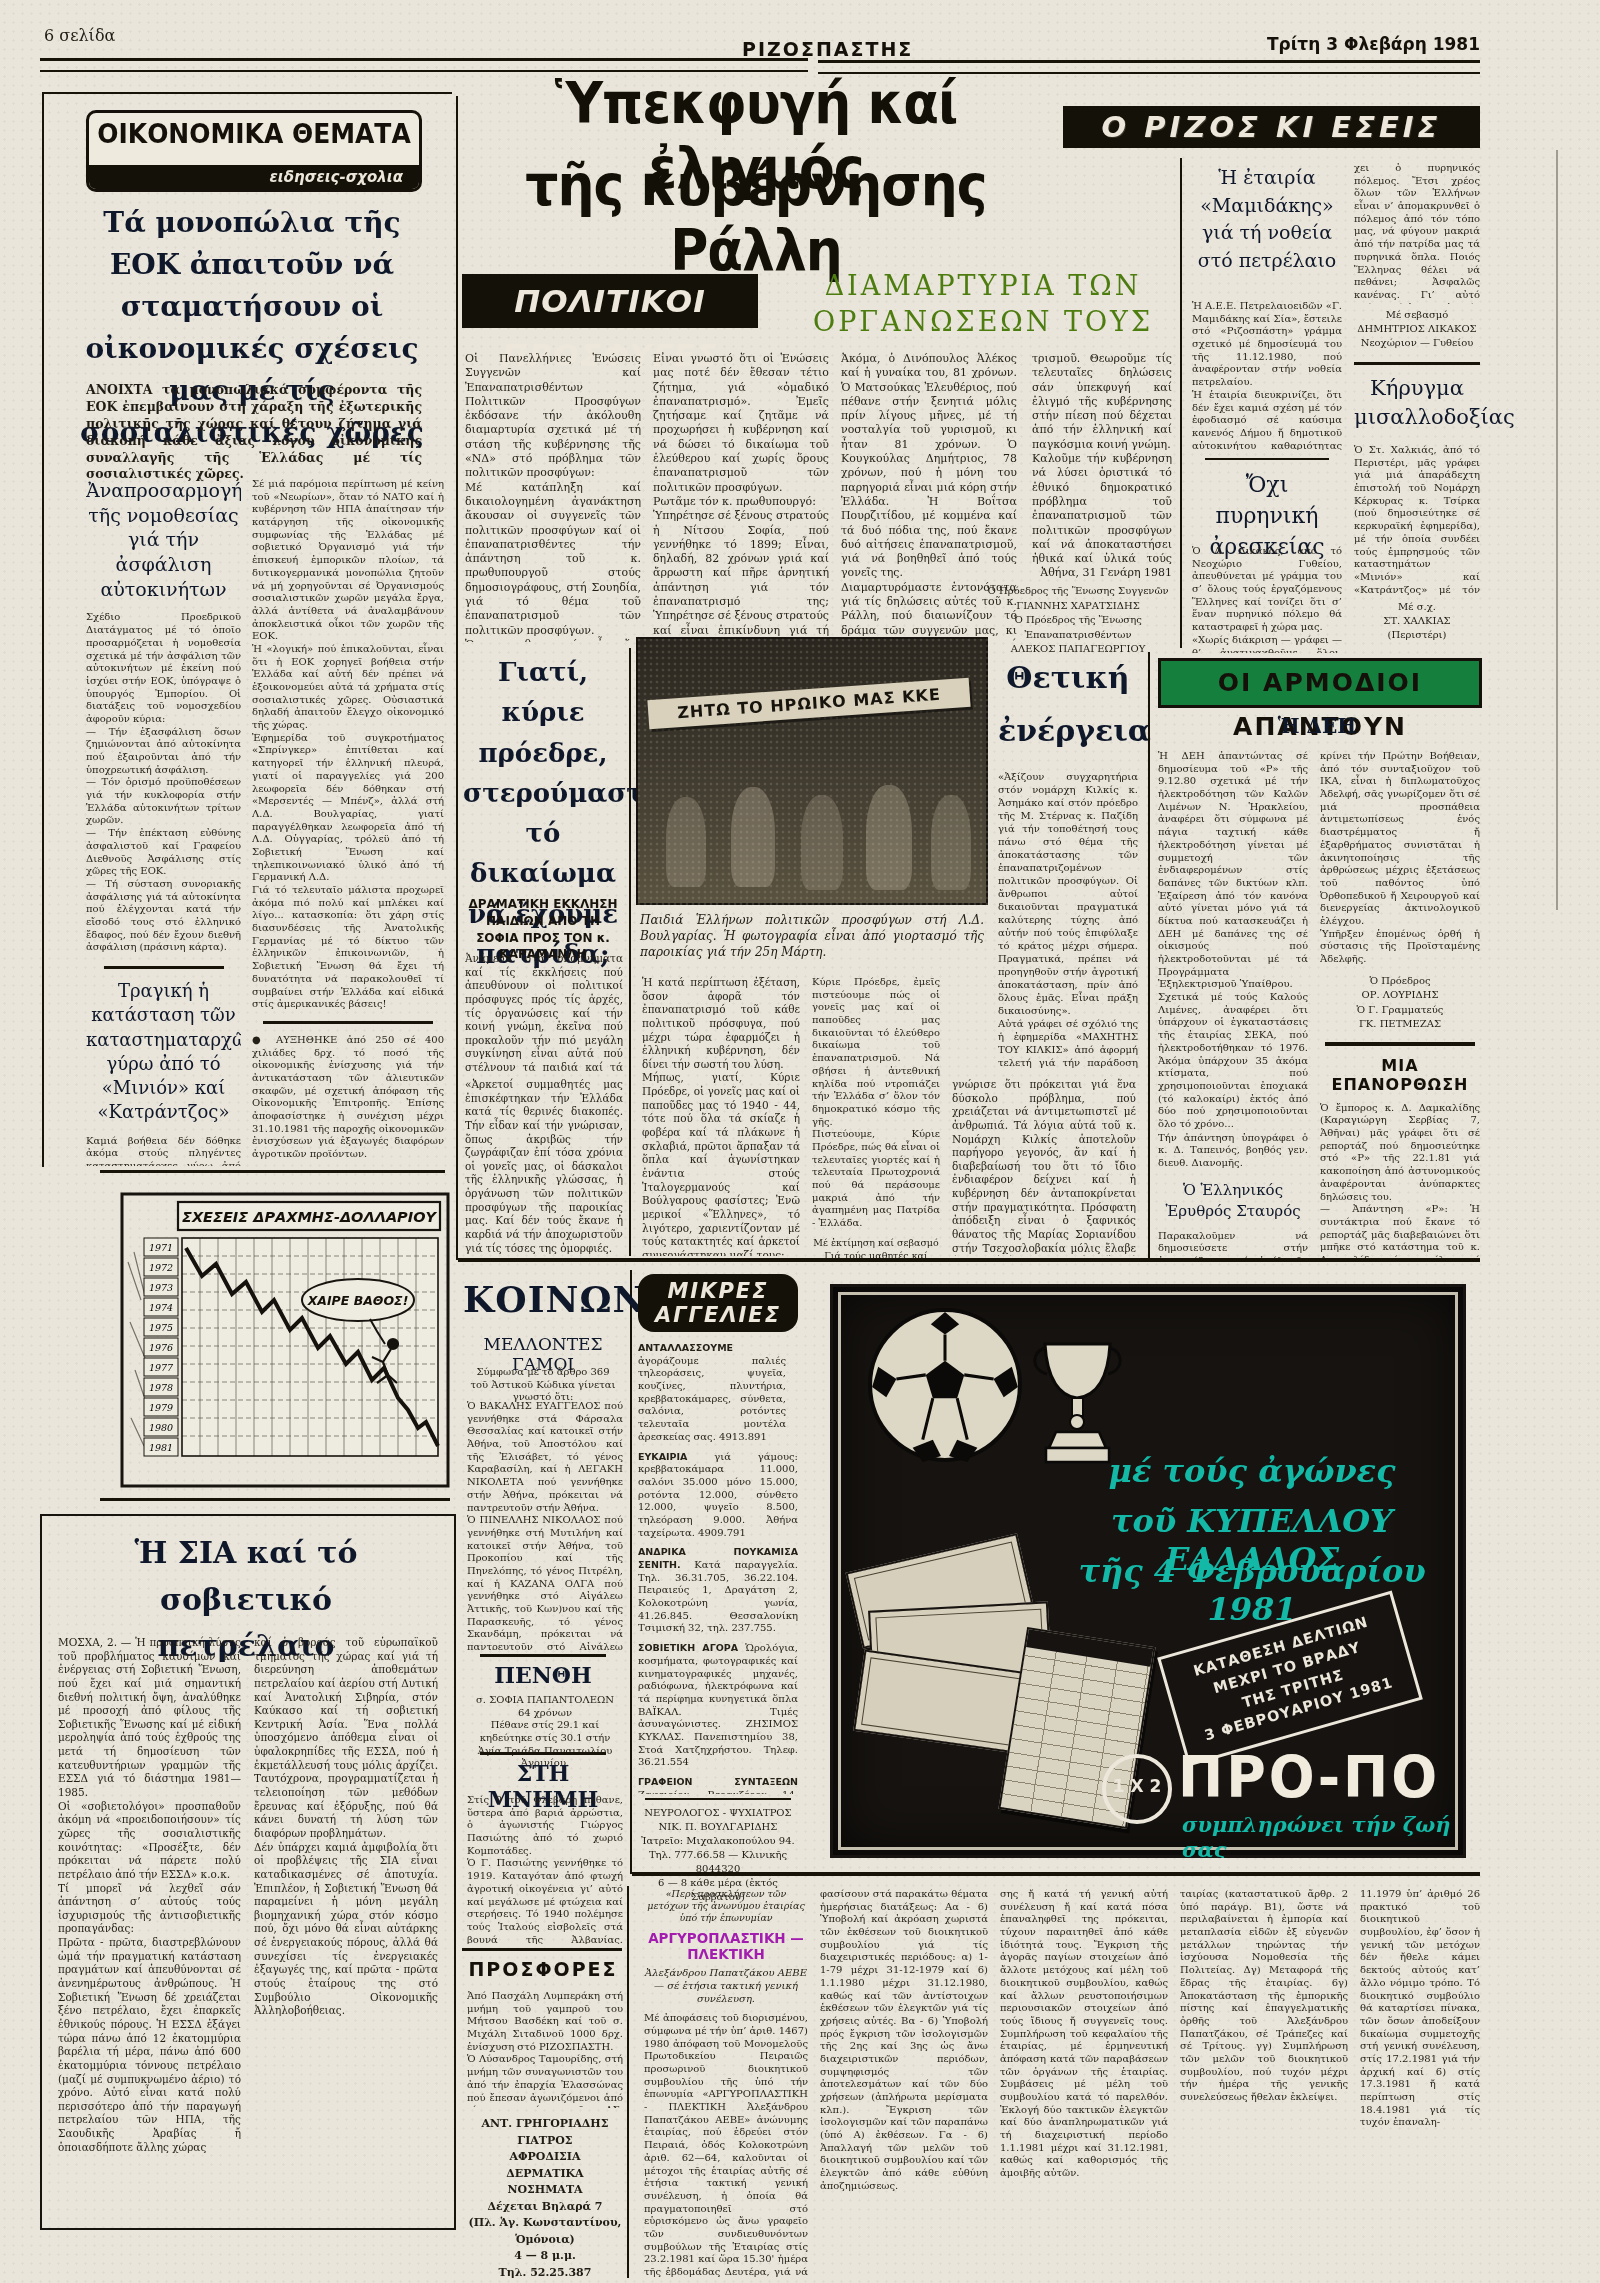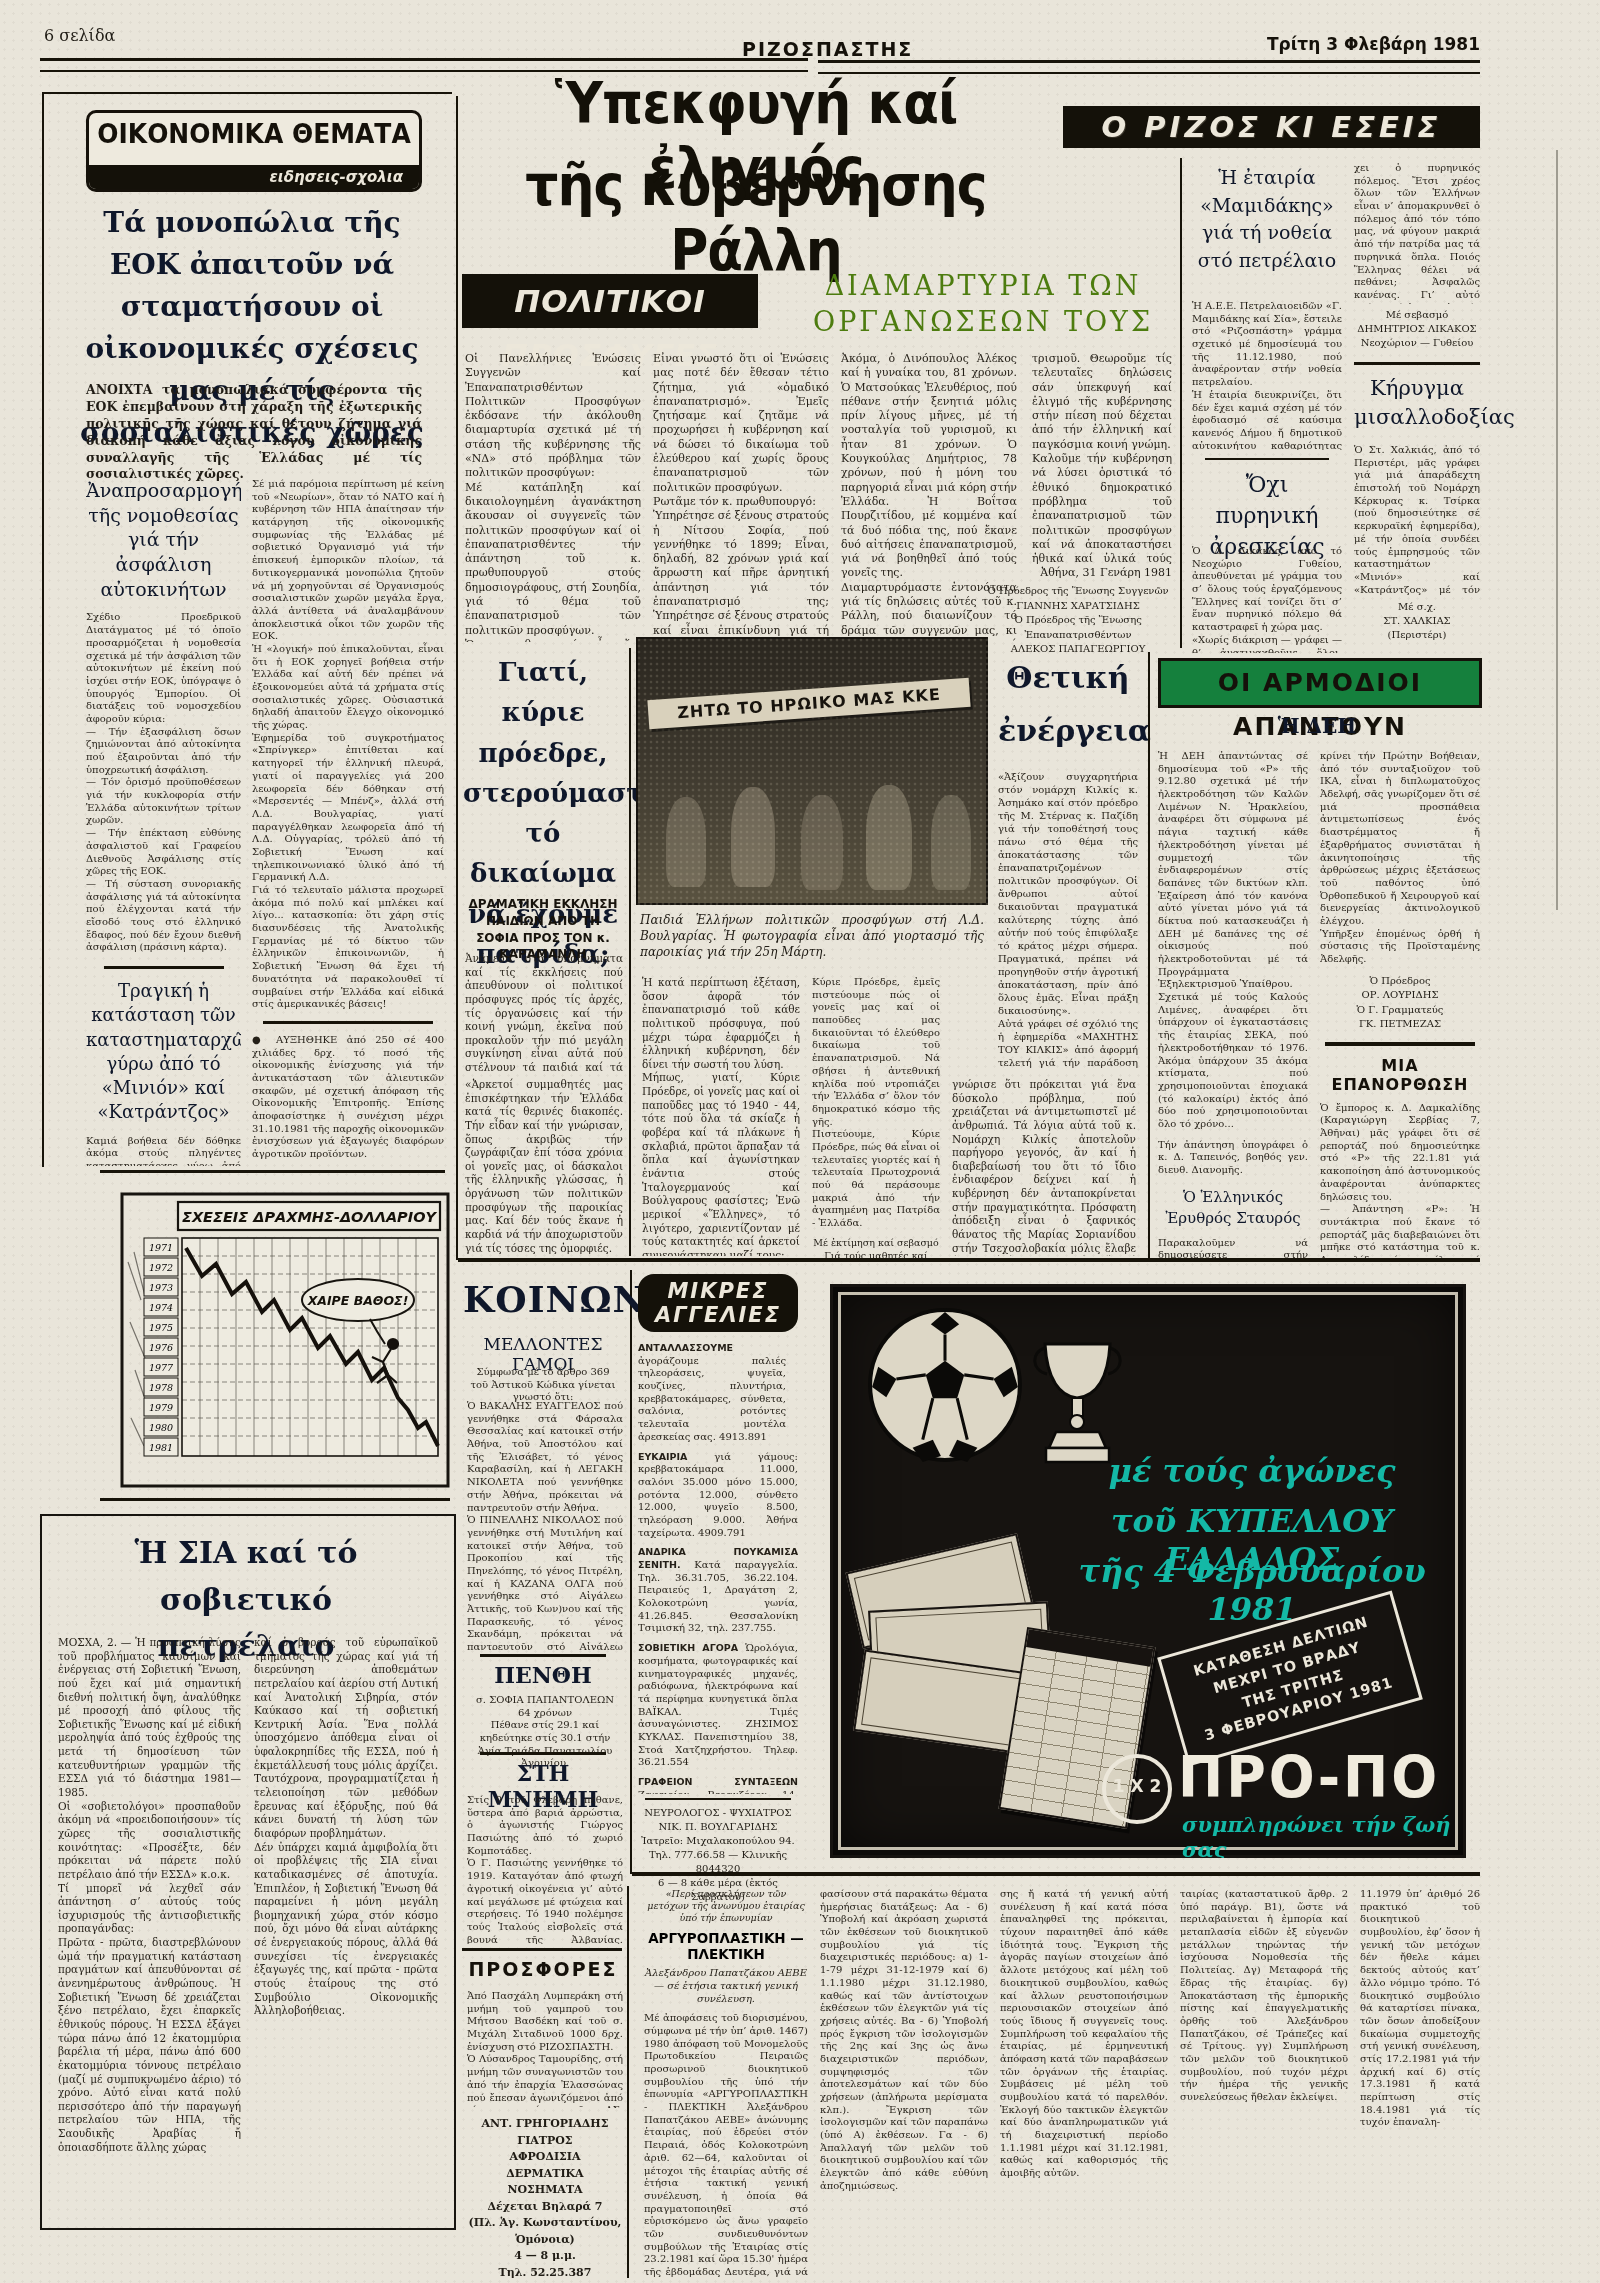--- a/index.html
+++ b/index.html
@@ -206,21 +206,21 @@
 
 <div class="vrule" style="left:1148px;top:652px;width:2px;height:606px;"></div>
 <div class="abs ctr san b" style="left:1158px;top:658px;width:318px;height:44px;border:3px solid #15110a;background:#15803d;">
   <span style="font-size:25px;line-height:44px;letter-spacing:2px;color:#15110a;">ΟΙ ΑΡΜΟΔΙΟΙ ΑΠΑΝΤΟΥΝ</span>
 </div>
 <div class="abs headser ctr" style="left:1158px;top:714px;width:318px;font-size:20px;">Ἡ ΔΕΗ</div>
 
 <div class="abs ovh" style="left:1158px;top:750px;width:150px;height:508px;">
   <div class="body10 pre">Ἡ ΔΕΗ ἀπαντώντας σέ δημοσίευμα τοῦ «Ρ» τῆς 9.12.80 σχετικά μέ τήν ἠλεκτροδότηση τῶν Καλῶν Λιμένων Ν. Ἡρακλείου, ἀναφέρει ὅτι σύμφωνα μέ πάγια ταχτική κάθε ἠλεκτροδότηση γίνεται μέ συμμετοχή τῶν ἐνδιαφερομένων στίς δαπάνες τῶν δικτύων κλπ. Ἐξαίρεση ἀπό τόν κανόνα αὐτό γίνεται μόνο γιά τά δίκτυα πού κατασκευάζει ἡ ΔΕΗ μέ δαπάνες της σέ οἰκισμούς πού ἠλεκτροδοτοῦνται μέ τά Προγράμματα Ἐξηλεκτρισμοῦ Ὑπαίθρου.
 Σχετικά μέ τούς Καλούς Λιμένες, ἀναφέρει ὅτι ὑπάρχουν οἱ ἐγκαταστάσεις τῆς ἑταιρίας ΣΕΚΑ, πού ἠλεκτροδοτήθηκαν τό 1976. Ἀκόμα ὑπάρχουν 35 ἀκόμα κτίσματα, πού χρησιμοποιοῦνται ἐποχιακά (τό καλοκαίρι) ἐκτός ἀπό δύο πού χρησιμοποιοῦνται ὅλο τό χρόνο...</div>
-  <div class="body10" style="margin-top:8px;">Τήν ἀπάντηση ὑπογράφει ὁ κ. Δ. Ταπεινός, βοηθός γεν. διευθ. Διανομῆς.</div>
+  <div class="body10" style="margin-top:1px;">Τήν ἀπάντηση ὑπογράφει ὁ κ. Δ. Ταπεινός, βοηθός γεν. διευθ. Διανομῆς.</div>
   <div class="headser ctr" style="font-size:15px;line-height:1.4;margin-top:10px;font-weight:normal;">Ὁ Ἑλληνικός Ἐρυθρός Σταυρός</div>
   <div class="body10" style="margin-top:8px;">Παρακαλοῦμεν νά δημοσιεύσετε στήν ἐφημερίδα σας τήν ἀκόλουθη ἀπάντηση σέ σχόλιο τοῦ κ. Δημ. Κουφοῦ, μέ τίτλο «Νοσοκομεῖο χωρίς ἐπιδέσμους», τῆς 14.12.80. Δεδομένου ὅτι ἁρμοδιώτερος νά</div>
 </div>
 <div class="abs ovh" style="left:1320px;top:750px;width:160px;height:508px;">
   <div class="body10 pre">κρίνει τήν Πρώτην Βοήθειαν, ἀπό τόν συνταξιοῦχον τοῦ ΙΚΑ, εἶναι ἡ διπλωματοῦχος Ἀδελφή, σᾶς γνωρίζομεν ὅτι σέ μιά προσπάθεια ἀντιμετωπίσεως ἑνός διαστρέμματος ἤ ἐξαρθρήματος συνιστᾶται ἡ ἀκινητοποίησις τῆς ἀρθρώσεως μέχρις ἐξετάσεως τοῦ παθόντος ὑπό Ὀρθοπεδικοῦ ἤ Χειρουργοῦ καί διενεργείας ἀκτινολογικοῦ ἐλέγχου.
 Ὑπῆρξεν ἑπομένως ὀρθή ἡ σύστασις τῆς Προϊσταμένης Ἀδελφῆς.</div>
   <div class="ser ctr pre" style="font-size:10px;line-height:1.45;margin-top:8px;">Ὁ Πρόεδρος
 ΟΡ. ΛΟΥΡΙΔΗΣ
 Ὁ Γ. Γραμματεύς
 ΓΚ. ΠΕΤΜΕΖΑΣ</div>
@@ -328,21 +328,21 @@
 ΓΙΑΤΡΟΣ
 ΑΦΡΟΔΙΣΙΑ
 ΔΕΡΜΑΤΙΚΑ ΝΟΣΗΜΑΤΑ
 Δέχεται Βηλαρά 7
 (Πλ. Ἁγ. Κωνσταντίνου, Ὁμόνοια)
 4 — 8 μ.μ.
 Τηλ. 52.25.387</div>
 
 <div class="abs ovh" style="left:644px;top:1888px;width:164px;height:392px;">
   <div class="body10 i ctr" style="text-align:center;font-size:9.5px;">«Περί προσκλήσεων τῶν μετόχων τῆς ἀνωνύμου ἑταιρίας ὑπό τήν ἐπωνυμίαν</div>
-  <div class="san b ctr" style="font-size:13.5px;margin-top:6px;color:#000000;">ΑΡΓΥΡΟΠΛΑΣΤΙΚΗ — ΠΛΕΚΤΙΚΗ</div>
+  <div class="san b ctr" style="font-size:13.5px;margin-top:6px;color:#a21caf;">ΑΡΓΥΡΟΠΛΑΣΤΙΚΗ — ΠΛΕΚΤΙΚΗ</div>
   <div class="body10 i ctr" style="text-align:center;margin-top:5px;">Ἀλεξάνδρου Παπατζάκου ΑΕΒΕ — σέ ἐτήσια τακτική γενική συνέλευση.</div>
   <div class="body10" style="margin-top:7px;">Μέ ἀποφάσεις τοῦ διορισμένου, σύμφωνα μέ τήν ὑπ’ ἀριθ. 1467) 1980 ἀπόφαση τοῦ Μονομελοῦς Πρωτοδικείου Πειραιῶς προσωρινοῦ διοικητικοῦ συμβουλίου τῆς ὑπό τήν ἐπωνυμία «ΑΡΓΥΡΟΠΛΑΣΤΙΚΗ - ΠΛΕΚΤΙΚΗ Ἀλεξάνδρου Παπατζάκου ΑΕΒΕ» ἀνώνυμης ἑταιρίας, πού ἑδρεύει στόν Πειραιά, ὁδός Κολοκοτρώνη ἀριθ. 62—64, καλοῦνται οἱ μέτοχοι τῆς ἑταιρίας αὐτῆς σέ ἐτήσια τακτική γενική συνέλευση, ἡ ὁποία θά πραγματοποιηθεῖ στό εὑρισκόμενο ὡς ἄνω γραφεῖο τῶν συνδιευθυνόντων συμβούλων τῆς Ἑταιρίας στίς 23.2.1981 καί ὥρα 15.30' ἡμέρα τῆς ἑβδομάδας Δευτέρα, γιά νά συζητήσουν καί ἀπο-</div>
 </div>
 <div class="abs ovh body10" style="left:820px;top:1888px;width:168px;height:392px;">φασίσουν στά παρακάτω θέματα ἡμερήσιας διατάξεως: Αα - 6) Ὑποβολή καί ἀκρόαση χωριστά τῶν ἐκθέσεων τοῦ διοικητικοῦ συμβουλίου γιά τίς διαχειριστικές περιόδους: α) 1-1-79 μέχρι 31-12-1979 καί 6) 1.1.1980 μέχρι 31.12.1980, καθώς καί τῶν ἀντίστοιχων ἐκθέσεων τῶν ἐλεγκτῶν γιά τίς χρήσεις αὐτές. Βα - 6) Ὑποβολή πρός ἔγκριση τῶν ἰσολογισμῶν τῆς 2ης καί 3ης ὡς ἄνω διαχειριστικῶν περιόδων, συμψηφισμός τῶν ἀποτελεσμάτων καί τῶν δύο χρήσεων (ἀπλήρωτα μερίσματα κλπ.). Ἔγκριση τῶν ἰσολογισμῶν καί τῶν παραπάνω (ὑπό Α) ἐκθέσεων. Γα - 6) Ἀπαλλαγή τῶν μελῶν τοῦ διοικητικοῦ συμβουλίου καί τῶν ἐλεγκτῶν ἀπό κάθε εὐθύνη ἀποζημιώσεως.</div>
 <div class="abs ovh body10" style="left:1000px;top:1888px;width:168px;height:392px;">σης ἤ κατά τή γενική αὐτή συνέλευση ἤ καί κατά πόσα ἐπαναληφθεῖ της πρόκειται, τύχουν παραιτηθεῖ ἀπό κάθε ἰδιότητά τους. Ἔγκριση τῆς ἀγορᾶς παγίων στοιχείων ἀπό ἄλλοτε μετόχους καί μέλη τοῦ διοικητικοῦ συμβουλίου, καθώς καί ἄλλων ρευστοποιήσιμων περιουσιακῶν στοιχείων ἀπό τούς ἴδιους ἤ συγγενεῖς τους. Συμπλήρωση τοῦ κεφαλαίου τῆς ἑταιρίας, μέ ἑρμηνευτική ἀπόφαση κατά τῶν παραβάσεων τῶν ὀργάνων τῆς ἑταιρίας. Συμβάσεις μέ μέλη τοῦ συμβουλίου κατά τό παρελθόν. Ἐκλογή δύο τακτικῶν ἐλεγκτῶν καί δύο ἀναπληρωματικῶν γιά τή διαχειριστική περίοδο 1.1.1981 μέχρι καί 31.12.1981, καθώς καί καθορισμός τῆς ἀμοιβῆς αὐτῶν.</div>
 <div class="abs ovh body10" style="left:1180px;top:1888px;width:168px;height:392px;">ταιρίας (καταστατικοῦ ἄρθρ. 2 ὑπό παράγρ. Β1), ὥστε νά περιλαβαίνεται ἡ ἐμπορία καί μεταπλασία εἰδῶν ἐξ εὐγενῶν μετάλλων τηρώντας τήν ἰσχύουσα Νομοθεσία τῆς Πολιτείας. Δγ) Μεταφορά τῆς ἕδρας τῆς ἑταιρίας. 6γ) Ἀποκατάσταση τῆς ἐμπορικῆς πίστης καί ἐπαγγελματικῆς ὀρθῆς τοῦ Ἀλεξάνδρου Παπατζάκου, σέ Τράπεζες καί σέ Τρίτους. γγ) Συμπλήρωση τῶν μελῶν τοῦ διοικητικοῦ συμβουλίου, πού τυχόν μέχρι τήν ἡμέρα τῆς γενικῆς συνελεύσεως ἤθελαν ἐκλείψει.</div>
 <div class="abs ovh body10" style="left:1360px;top:1888px;width:120px;height:392px;">11.1979 ὑπ’ ἀριθμό 26 πρακτικό τοῦ διοικητικοῦ συμβουλίου, ἐφ’ ὅσον ἡ γενική τῶν μετόχων δέν ἤθελε κάμει δεκτούς αὐτούς κατ’ ἄλλο νόμιμο τρόπο. Τό διοικητικό συμβούλιο θά καταρτίσει πίνακα, τῶν ὅσων ἀποδείξουν δικαίωμα συμμετοχῆς στή γενική συνέλευση, στίς 17.2.1981 γιά τήν ἀρχική καί 6) στίς 17.3.1981 ἤ κατά περίπτωση στίς 18.4.1981 γιά τίς τυχόν ἐπαναλη-</div>
 
 <div class="vrule" style="left:1556px;top:150px;width:2px;height:760px;opacity:.35;"></div>
 

